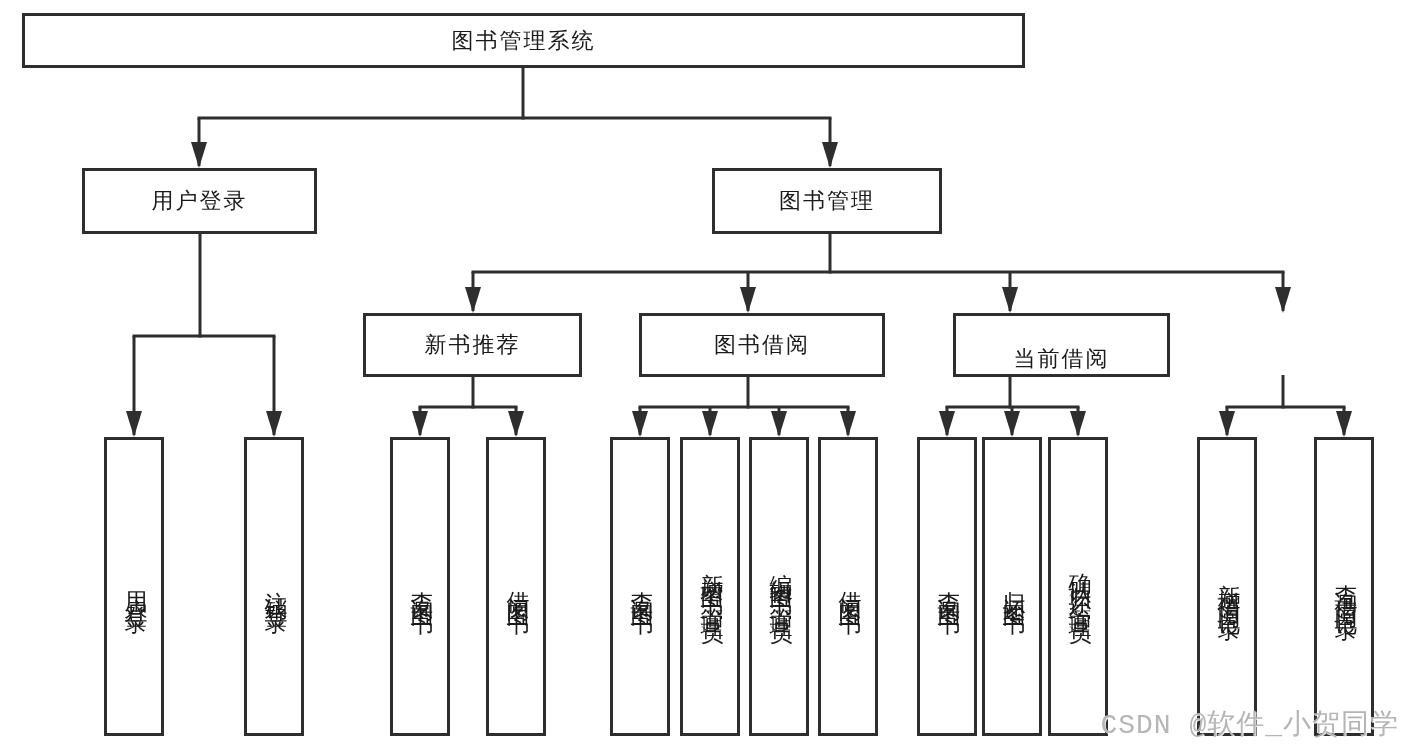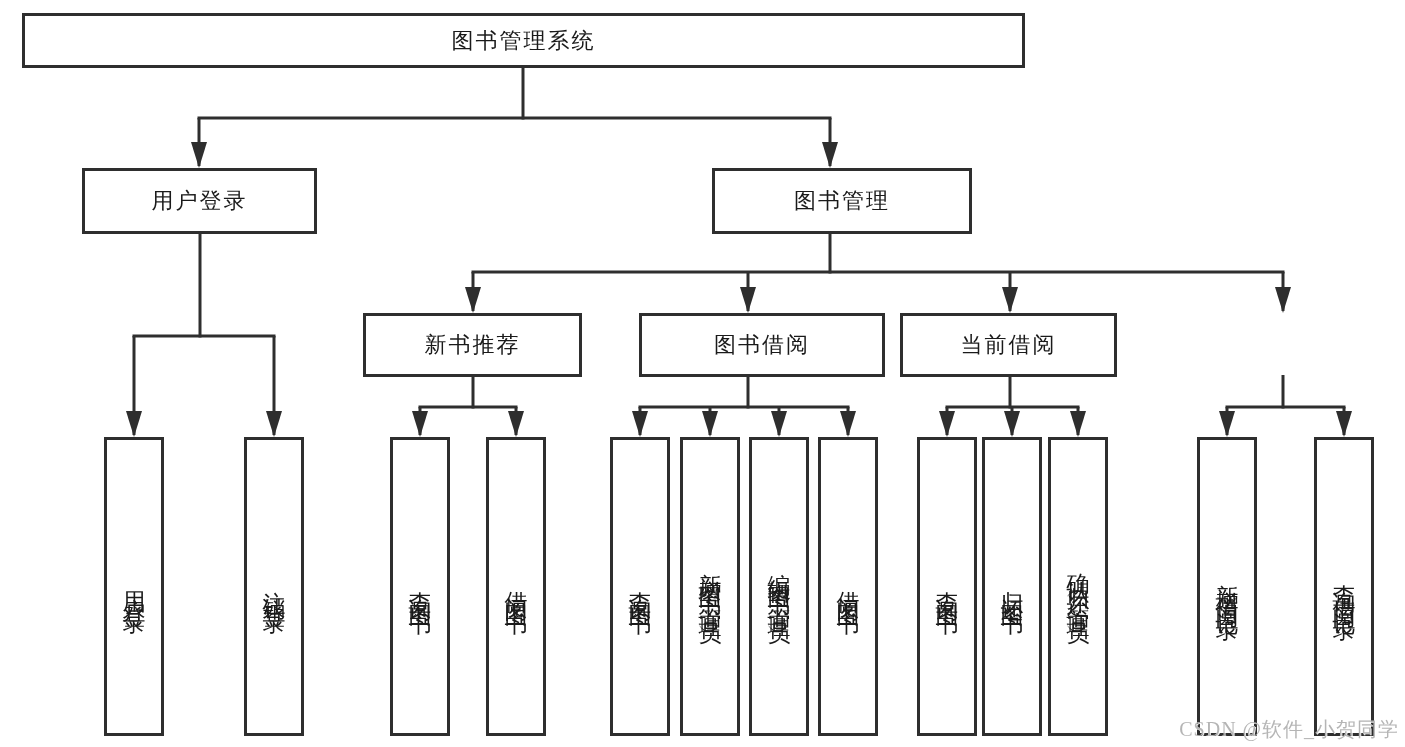--- a/index.html
+++ b/index.html
@@ -7,55 +7,55 @@
     --text:#1a1a1a;
     --bg:#ffffff;
     --watermark:#b5b5b5;
   }
   html,body{margin:0;padding:0;background:var(--bg);}
   .canvas{
     position:relative;
     width:1405px;height:747px;
     background:var(--bg);
     overflow:hidden;
-    font-family:Liberation Serif, serif;
+    font-family:Liberation Mono, monospace;
     color:var(--text);
   }
   .wires{position:absolute;left:0;top:0;}
   .wires line{stroke:var(--line);stroke-width:3;}
   .wires polygon{fill:var(--line);stroke:none;}
   .box{
     position:absolute;
     box-sizing:border-box;
     background:#fff;
     border:3px solid var(--line);
     display:flex;align-items:center;justify-content:center;
   }
   .h{font-size:22px;letter-spacing:2px;white-space:nowrap;}
   .root{left:22px;top:13px;width:1003px;height:55px;}
   .lvl2a{left:82px;top:168px;width:235px;height:66px;}
-  .lvl2b{left:712px;top:168px;width:260px;height:66px;}
+  .lvl2b{left:712px;top:168px;width:230px;height:66px;}
   .lvl3{top:313px;height:64px;}
   .l3a{left:363px;width:219px;}
   .l3b{left:639px;width:246px;}
-  .l3c{left:900px;width:217px;}
+  .l3c{left:953px;width:217px;align-items:flex-end;}
   .l3d{left:1174px;width:217px;}
   .leaf{top:437px;width:60px;height:299px;}
   .vt{
     writing-mode:vertical-rl;
     text-orientation:mixed;
     font-size:23px;
     letter-spacing:7px;
     line-height:1;
     white-space:nowrap;
   }
   .watermark{
     position:absolute;
     right:6px;bottom:4px;
-    font-size:20px;
+    font-size:28px;
     letter-spacing:1px;
     color:var(--watermark);
     text-shadow:1px 1px 0 rgba(255,255,255,0.9);
     z-index:5;
     white-space:nowrap;
   }
 </style>
 </head>
 <body>
 

